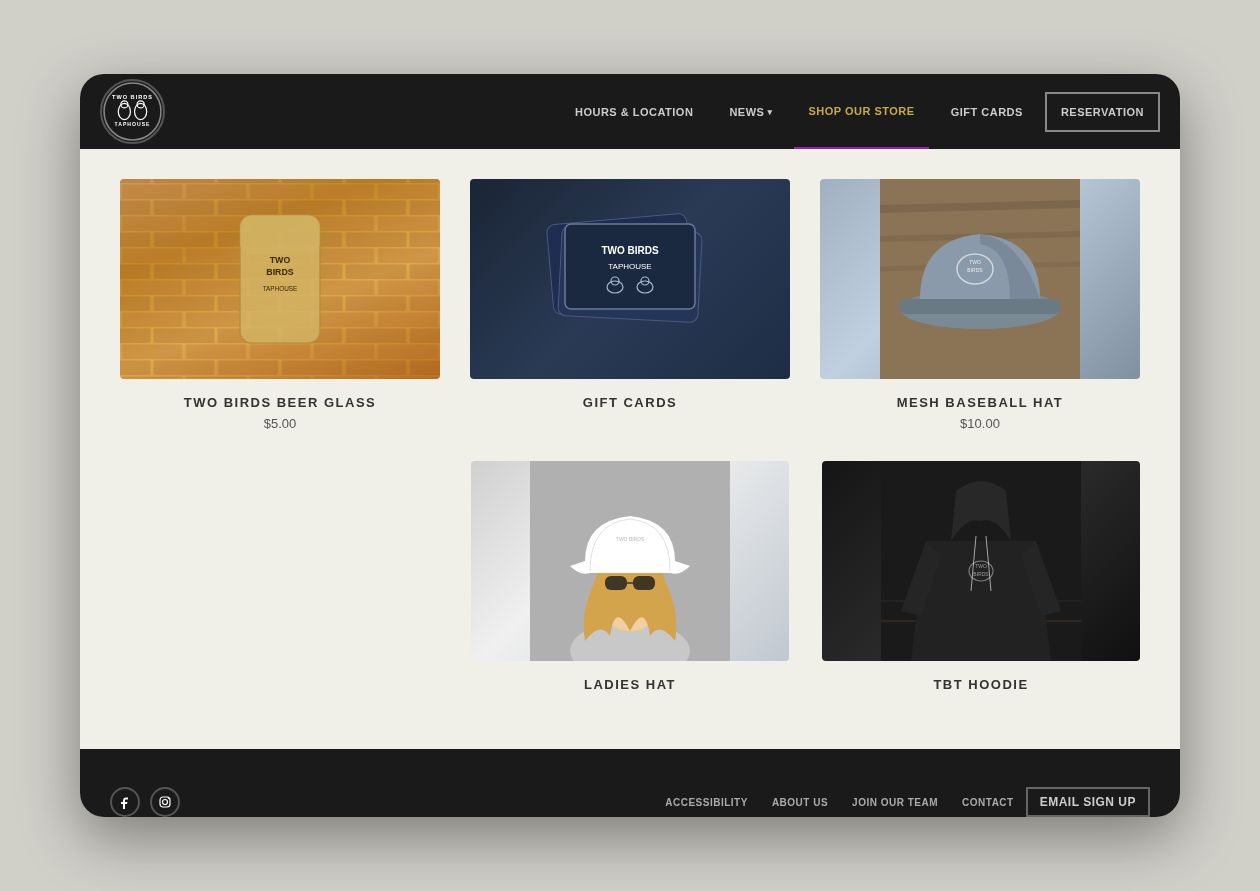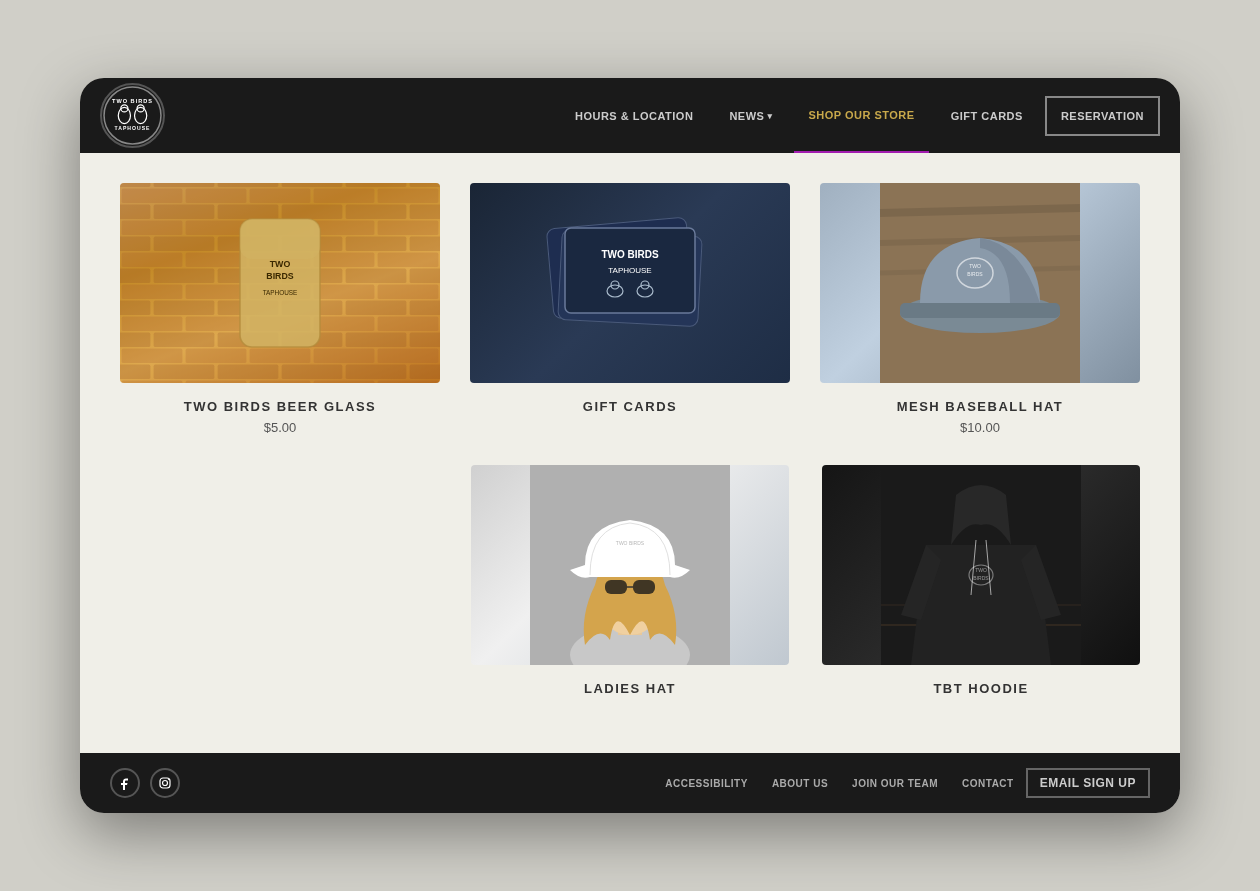--- a/index.html
+++ b/index.html
@@ -116,23 +116,23 @@
       font-size: 13px;
       color: #555;
       text-align: right;
     }
     
     .empty-slot { visibility: hidden; }
     
     .footer {
       background: #1a1a1a;
       display: flex;
-      align-items: center;
+      align-items: flex-end;
       padding: 0 30px;
-      height: 60px;
+      height: 68px;
     }
     .footer-social {
       display: flex;
       gap: 10px;
       align-items: center;
     }
     .social-icon {
       width: 30px;
       height: 30px;
       border-radius: 50%;

